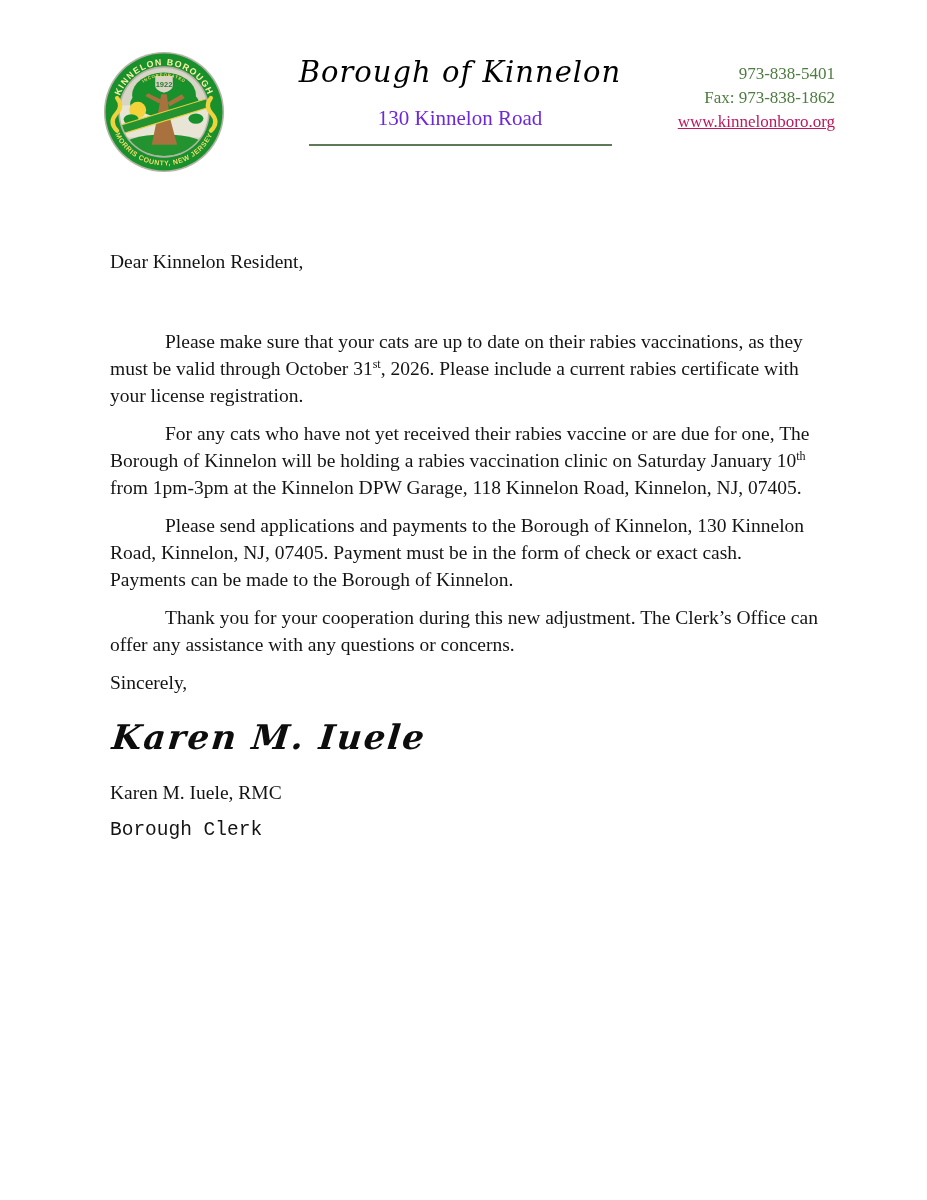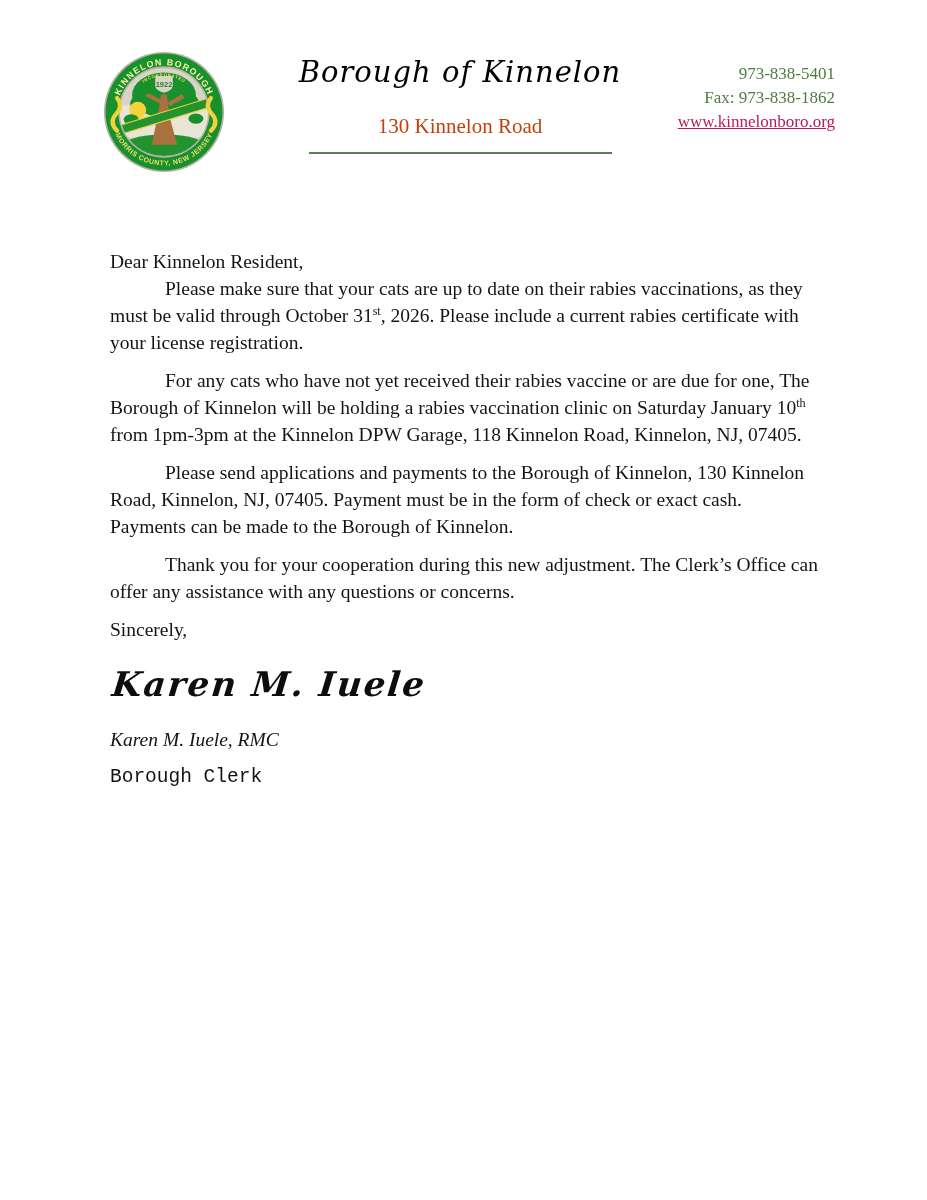--- a/index.html
+++ b/index.html
@@ -31,24 +31,24 @@
   }
   .org-title {
     font-family: "DejaVu Serif", serif;
     font-style: italic;
     font-size: 29px;
     letter-spacing: 1px;
     color: #000000;
     line-height: 34px;
   }
   .org-address {
-    margin-top: 24px;
+    margin-top: 16px;
     font-size: 21px;
     line-height: 26px;
-    color: #c2410c;
+    color: #6d28d9;
   }
   .header-divider {
     margin: 13px auto 0 auto;
     width: 303px;
     height: 0;
     border-top: 2px solid #5f7a58;
   }
   .header-right {
     position: absolute;
     right: 92px;
@@ -65,21 +65,21 @@
 
   
   .letter {
     position: absolute;
     left: 110px;
     top: 248px;
     width: 712px;
     font-size: 19.5px;
     line-height: 27px;
   }
-  .salutation { }
+  .salutation { margin-bottom: 53px; }
   .letter p.body-para {
     text-indent: 55px;
     margin-bottom: 11px;
   }
   .letter p.body-para:last-of-type { margin-bottom: 41px; }
   sup {
     font-size: 62%;
     line-height: 0;
     vertical-align: super;
   }
@@ -91,21 +91,21 @@
     font-style: italic;
     font-weight: bold;
     font-size: 34px;
     line-height: 44px;
     letter-spacing: 2px;
     transform: skewX(-6deg);
     transform-origin: left bottom;
     margin-bottom: 20px;
     color: #0d0d0d;
   }
-  .signer-name { margin-bottom: 11px; font-style: italic; }
+  .signer-name { margin-bottom: 11px; }
   .signer-title { margin-bottom: 8px; font-family: Liberation Mono, monospace; }
 </style>
 </head>
 <body>
 
 <div class="page">
 
   <svg class="seal" viewBox="0 0 130 130" aria-hidden="true">
     <defs>
       <path id="arcTop" d="M 15,65 A 50,50 0 0 1 115,65"></path>

